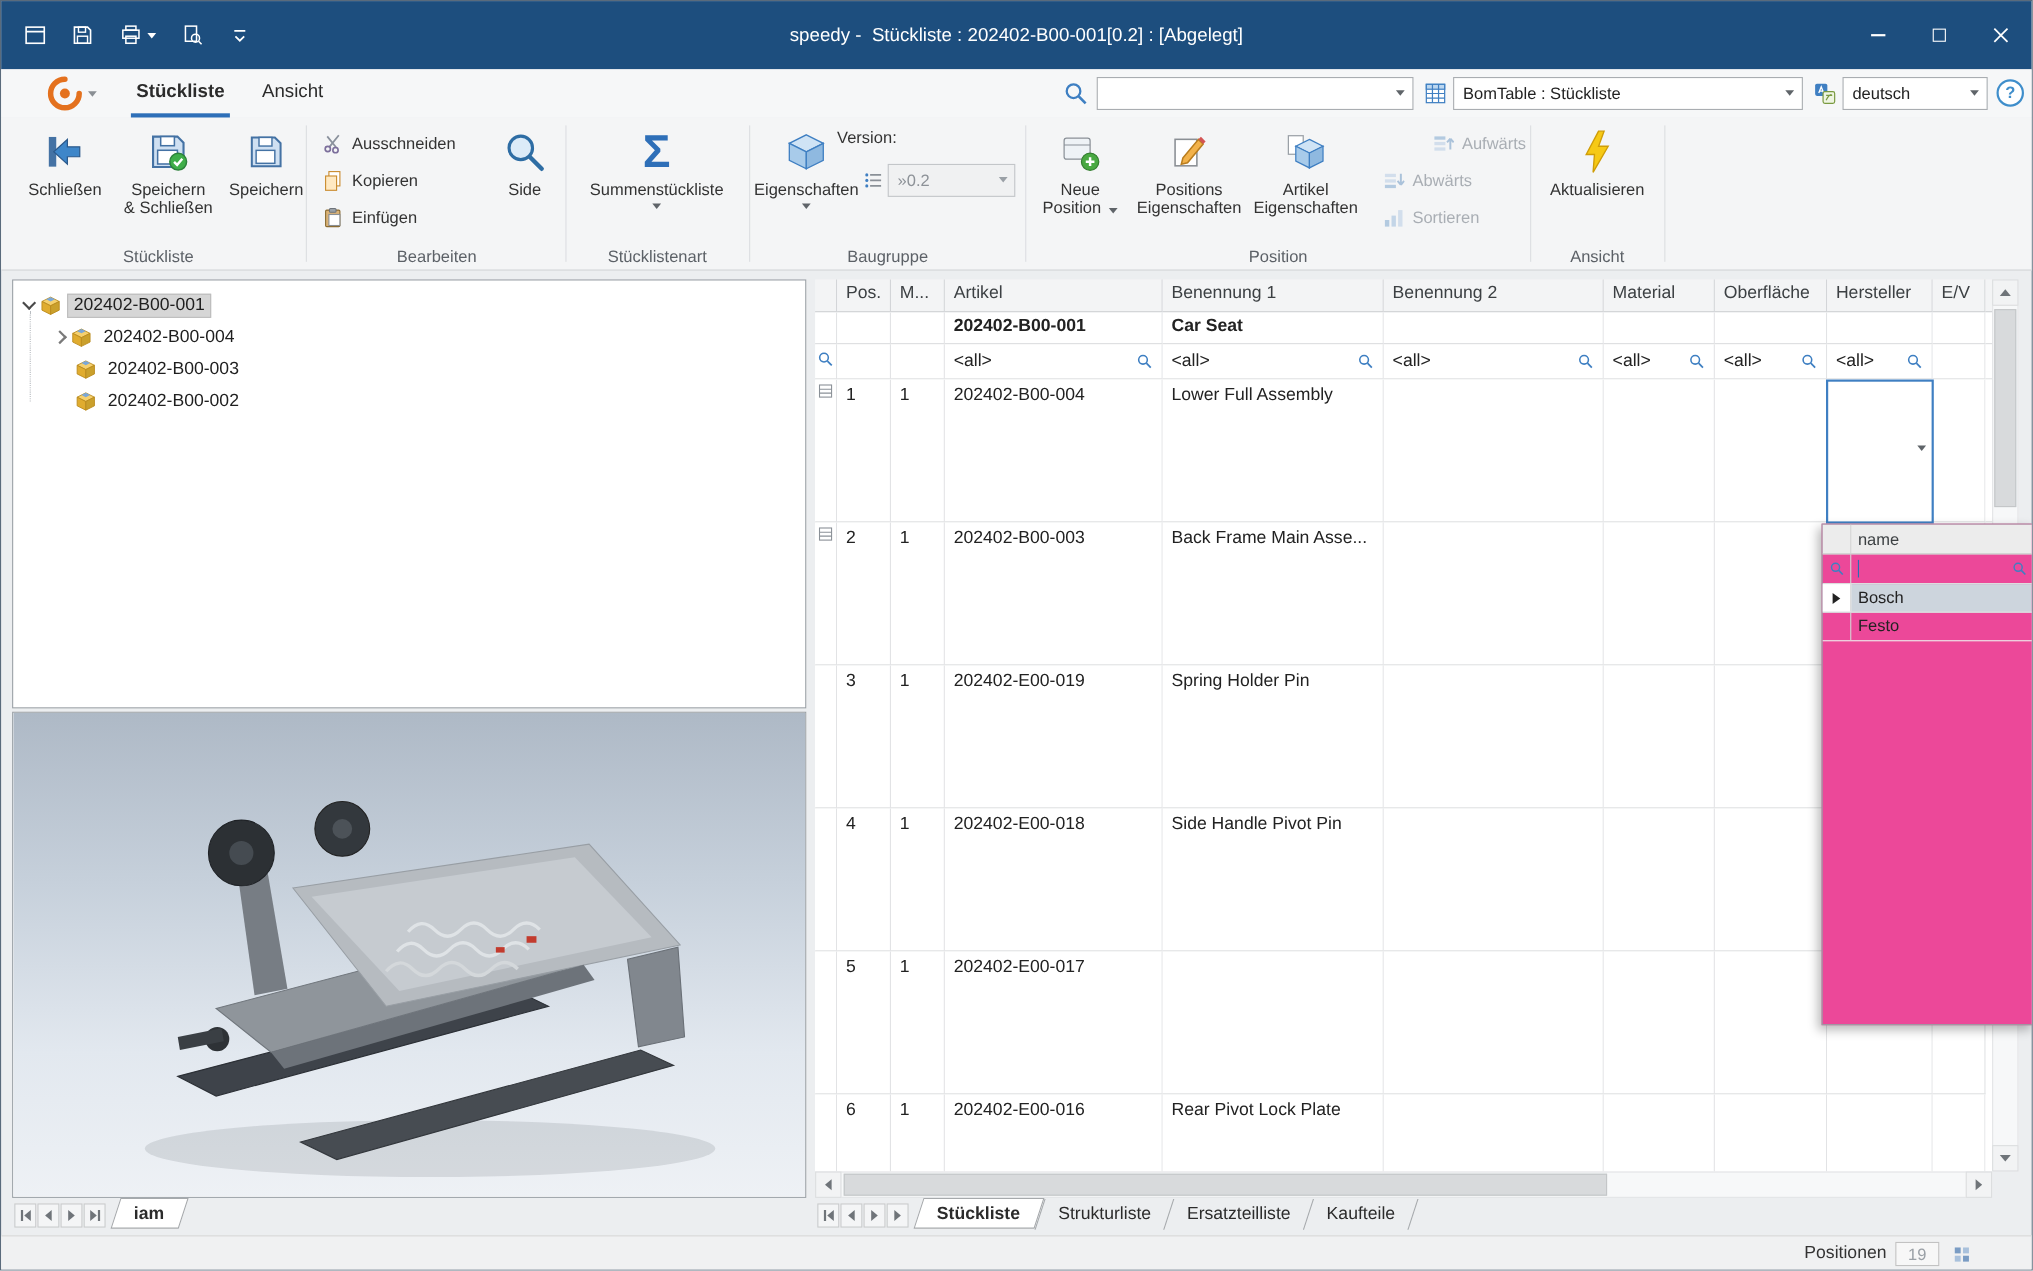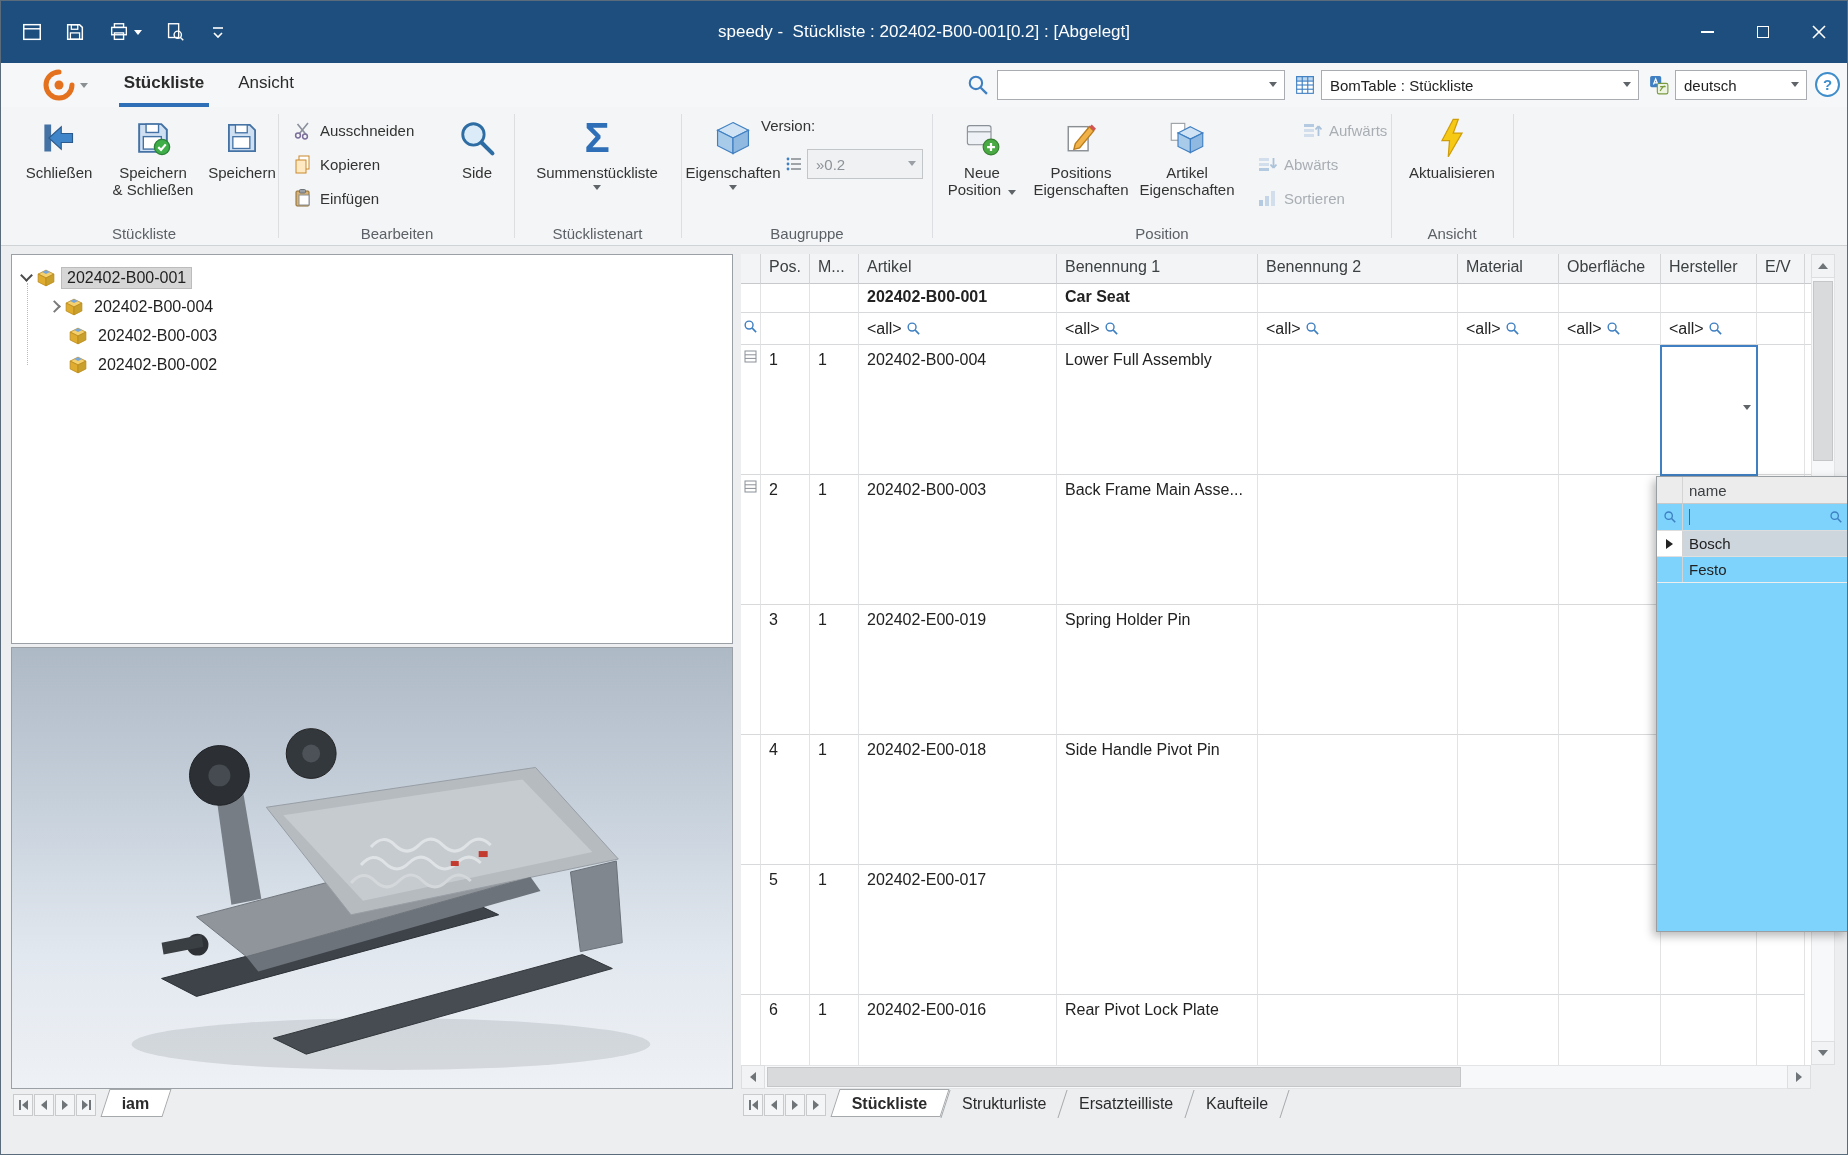--- a/index.html
+++ b/index.html
@@ -56,29 +56,29 @@
   .exp-r{width:9px;height:9px;border-right:2px solid #7a7a7a;border-bottom:2px solid #7a7a7a;transform:rotate(-45deg)}
   .dotline{position:absolute;border-left:1px dotted #b8bcc0}
 
   
   .gcols{display:grid;grid-template-columns:20px 49px 49px 198px 201px 200px 101px 102px 96px 48px 1fr}
   .grow{position:absolute;left:740px;width:1070px}
   .c{border-right:1px solid #e2e3e5;border-bottom:1px solid #d7d9db;padding:4px 8px;font-size:16px;color:#222;
      overflow:hidden;white-space:nowrap;background:#fff}
   .hc{background:#f3f4f5 !important;border-right:1px solid #d3d5d8;border-bottom:1px solid #c7c9cc;color:#3c4043}
   .b{font-weight:bold}
-  .fcell{display:flex;align-items:center;justify-content:flex-start;gap:4px}
+  .fcell{display:flex;align-items:center;justify-content:space-between;gap:4px}
   .gbody{position:absolute;left:740px;top:344px;width:1070px;height:720px;overflow:hidden;background:#fff}
   .gdr{height:130px}
   .gdr .c{padding-top:6px}
 
   
   .editor{position:absolute;left:1659px;top:344px;width:98px;height:131px;border:2px solid #3f7fc2;background:#fff;z-index:6}
   .edchv{position:absolute;right:5px;top:58px}
-  .ddp{position:absolute;left:1655px;top:475px;width:193px;height:456px;background:#7dd3fc;border:1px solid #9a9fa4;
+  .ddp{position:absolute;left:1655px;top:475px;width:193px;height:456px;background:#ec4899;border:1px solid #9a9fa4;
        box-shadow:-3px 4px 9px rgba(0,0,0,.28);z-index:8}
   .ddrow{position:absolute;left:0;width:100%;display:flex;align-items:stretch}
   .ddl{width:26px;border-right:1px solid #d4d4d4;display:flex;align-items:center;justify-content:center;flex:none}
   .ddmain{flex:1;display:flex;align-items:center;padding-left:6px;font-size:15px;color:#222;position:relative}
   .tri-r-sm{width:0;height:0;border-top:5px solid transparent;border-bottom:5px solid transparent;border-left:7px solid #222}
 
   
   .sbtn{position:absolute;background:#f2f3f4;border:1px solid #dcdedf;display:flex;align-items:center;justify-content:center}
   .strack{position:absolute;background:#f7f8f9;border:1px solid #e3e4e6}
   .sthumb{position:absolute;background:#d8dadc;border:1px solid #c4c6c8}
@@ -742,14 +742,26 @@
           <span class="tri-r-sm"></span>
         </div>
       <div class="ddmain">Bosch</div>
     </div>
     <div class="ddrow" style="top:80px;height:26px;border-bottom:1px solid #eee">
       <div class="ddl"></div>
       <div class="ddmain">Festo</div>
     </div>
   </div>
 
+  <div class="statusbar">
+    <div class="abs" style="right:132px;top:7px;font-size:16px;color:#333">Positionen</div>
+    <div class="statbox" style="right:84px">19</div>
+    <div class="abs" style="right:56px;top:9px">
+      <svg width="15" height="15" viewBox="0 0 14 14">
+        <rect x="1" y="1" width="5" height="5" fill="#7a9cc4"></rect>
+          <rect x="8" y="1" width="5" height="5" fill="#a9c1dc"></rect>
+        <rect x="1" y="8" width="5" height="5" fill="#a9c1dc"></rect>
+          <rect x="8" y="8" width="5" height="5" fill="#7a9cc4"></rect>
+      </svg>
+    </div>
+  </div>
 
 </div>
 
 </body></html>

